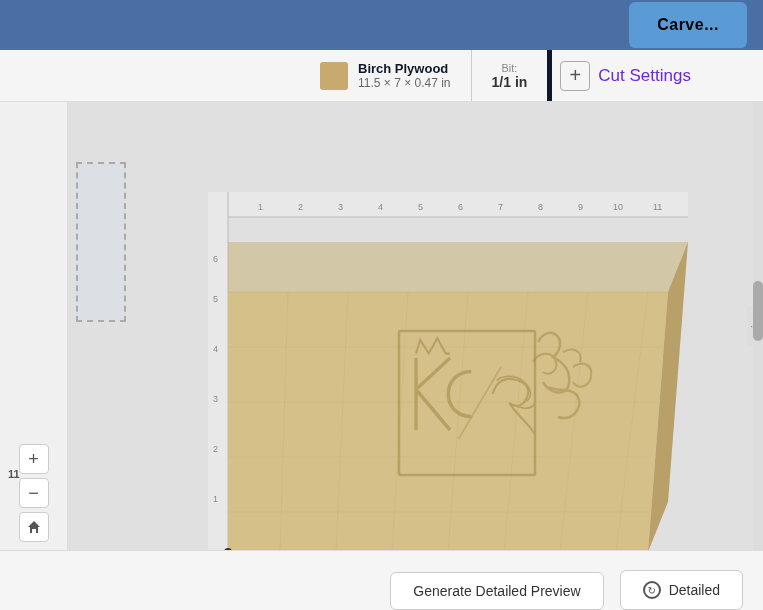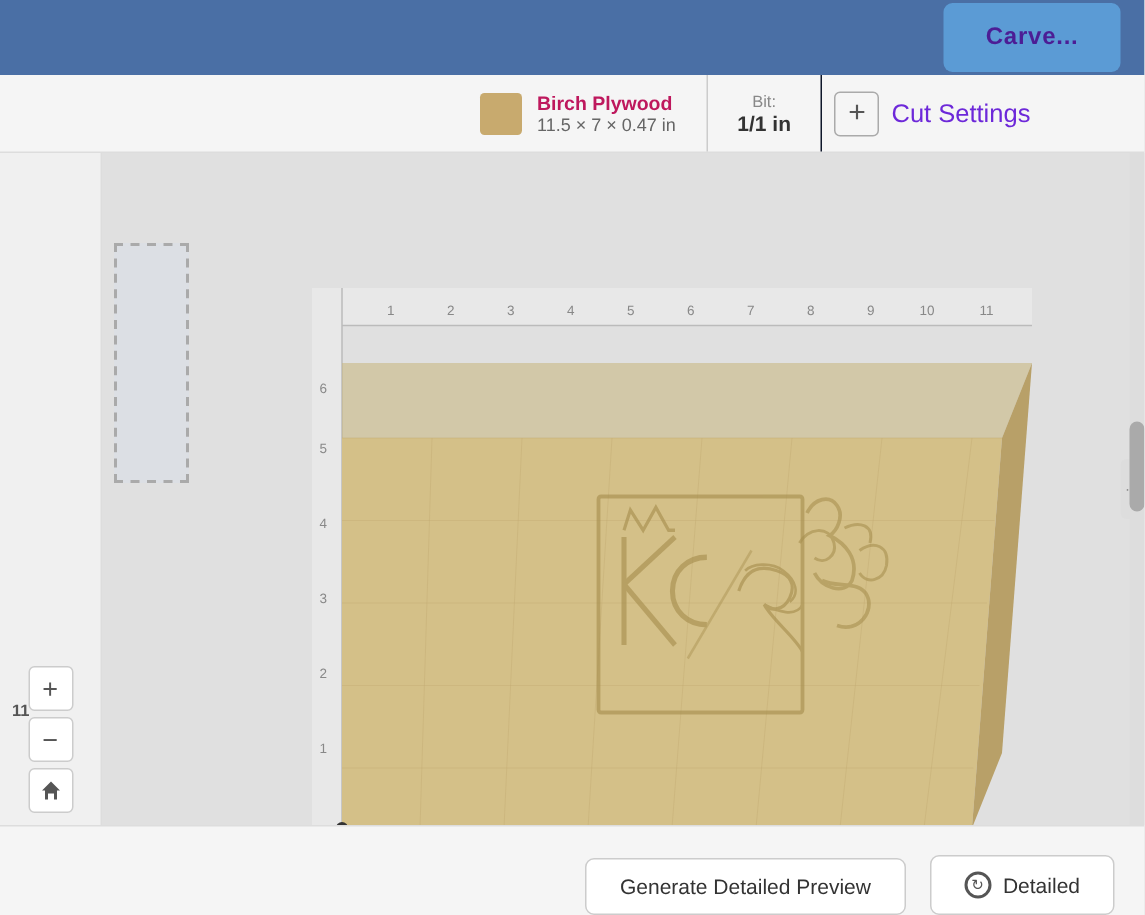--- a/index.html
+++ b/index.html
@@ -17,21 +17,21 @@
       height: 50px;
       background: #4a6fa5;
       display: flex;
       align-items: center;
       justify-content: flex-end;
       padding-right: 16px;
     }
 
     #carve-button {
       background: #5b9bd5;
-      color: #4c1d95;
+      color: #000000;
       border: none;
       border-radius: 6px;
       padding: 14px 28px;
       font-size: 16px;
       font-weight: bold;
       cursor: pointer;
       letter-spacing: 0.5px;
     }
 
     
@@ -62,34 +62,34 @@
     }
 
     #material-info {
       display: flex;
       flex-direction: column;
     }
 
     #material-name {
       font-size: 13px;
       font-weight: bold;
-      color: #be185d;
+      color: #0f172a;
     }
 
     #material-dims {
       font-size: 12px;
       color: #666;
     }
 
     #bit-section {
       display: flex;
       flex-direction: column;
       align-items: center;
       padding: 0 20px;
-      border-right: 1px solid #0f172a;
+      border-right: 5px solid #0f172a;
       height: 100%;
       justify-content: center;
     }
 
     #bit-label {
       font-size: 11px;
       color: #888;
     }
 
     #bit-value {

